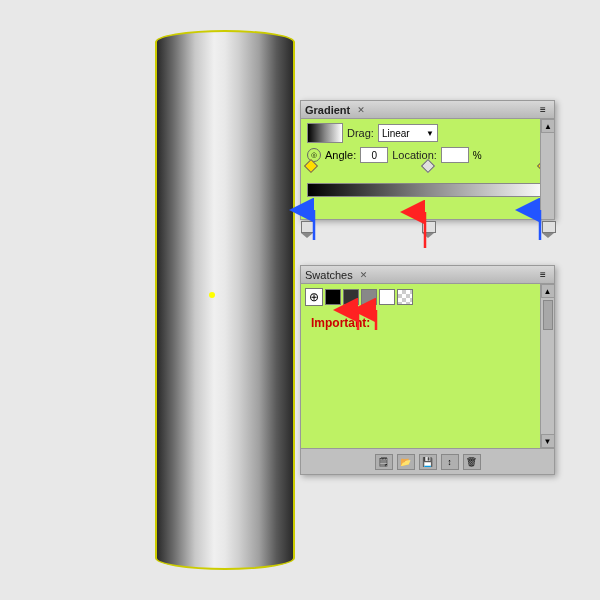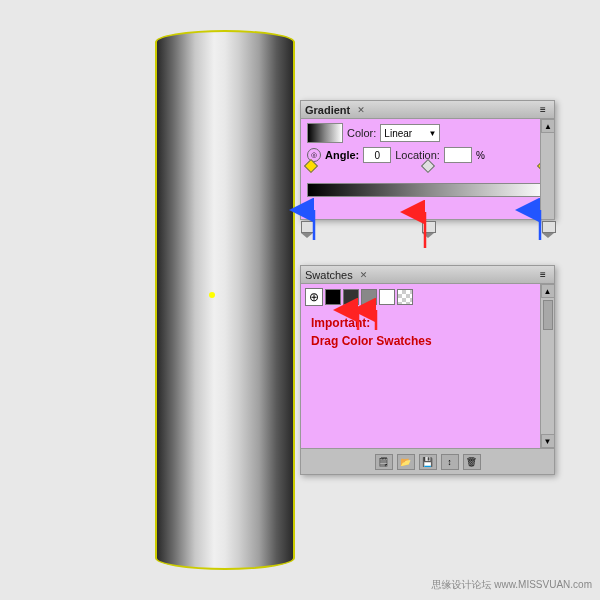--- a/index.html
+++ b/index.html
@@ -59,21 +59,21 @@
       height: 6px;
       background: #ffff00;
       border-radius: 50%;
       left: 52px;
       top: 260px;
     }
 
     
     .panel {
       position: absolute;
-      background: #f0abfc;
+      background: #bef264;
       border: 1px solid #999;
       box-shadow: 2px 2px 6px rgba(0,0,0,0.3);
     }
 
     
     .gradient-panel {
       left: 300px;
       top: 100px;
       width: 255px;
       height: 120px;
@@ -419,30 +419,30 @@
       <div class="panel-title-left">
         <span style="font-size:11px;font-weight:bold;color:#222;">Gradient</span>
         <span class="tab-x">✕</span>
       </div>
       <div class="panel-menu-btn">≡</div>
     </div>
     <div class="panel-content">
 
       <div class="gradient-row">
         <div class="gradient-preview-box"></div>
-        <span class="type-label">Color:</span>
+        <span class="type-label">Drag:</span>
         <div class="type-select">
           <span>Linear</span>
           <span class="type-select-arrow">▼</span>
         </div>
       </div>
 
       <div class="angle-row">
         <div class="angle-icon">◎</div>
-        <span style="font-size:11px;font-weight:bold;">Angle:</span>
+        <span style="font-size:11px;">Angle:</span>
         <div class="angle-input" style="display:flex;align-items:center;justify-content:center;font-size:10px;">0</div>
         <span class="location-label">Location:</span>
         <div class="location-input"></div>
         <span class="percent-label">%</span>
       </div>
 
       <div class="gradient-slider-container">
 
         <div style="position:relative;height:14px;margin-bottom:0;">
           <div class="stop-diamond left"></div>
@@ -482,21 +482,20 @@
 
         <div class="swatch-item" style="background:#000000;"></div>
         <div class="swatch-item" style="background:#333333;"></div>
         <div class="swatch-item" style="background:#888888;"></div>
         <div class="swatch-item" style="background:#ffffff;"></div>
         <div class="swatch-item" style="background: repeating-conic-gradient(#ccc 0% 25%, #fff 0% 50%) 0 0 / 8px 8px;"></div>
       </div>
 
       <div class="instruction-text">
         <div style="color:#cc0000;font-weight:bold;font-size:12px;">Important:</div>
-        <div style="color:#cc0000;font-weight:bold;font-size:12px;">Drag Color Swatches</div>
       </div>
     </div>
 
     <div class="scrollbar-v">
       <div class="scrollbar-arrow">▲</div>
       <div class="scrollbar-thumb"></div>
       <div class="scrollbar-arrow" style="margin-top:auto;">▼</div>
     </div>
 
     <div class="swatches-bottom">
@@ -529,15 +528,14 @@
 
     <line x1="425" y1="248" x2="425" y2="212" stroke="#ff2222" stroke-width="2.5" marker-end="url(#arrowRedUp)"></line>
 
     <line x1="540" y1="240" x2="540" y2="210" stroke="#2255ff" stroke-width="2.5" marker-end="url(#arrowBlueUp)"></line>
 
     <line x1="358" y1="330" x2="358" y2="310" stroke="#ff2222" stroke-width="2.5" marker-end="url(#arrowRedUp)"></line>
 
     <line x1="376" y1="330" x2="376" y2="310" stroke="#ff2222" stroke-width="2.5" marker-end="url(#arrowRedUp)"></line>
   </svg>
 
-  <div class="watermark">思缘设计论坛 www.MISSVUAN.com</div>
 
 </div>
 
 </body></html>

